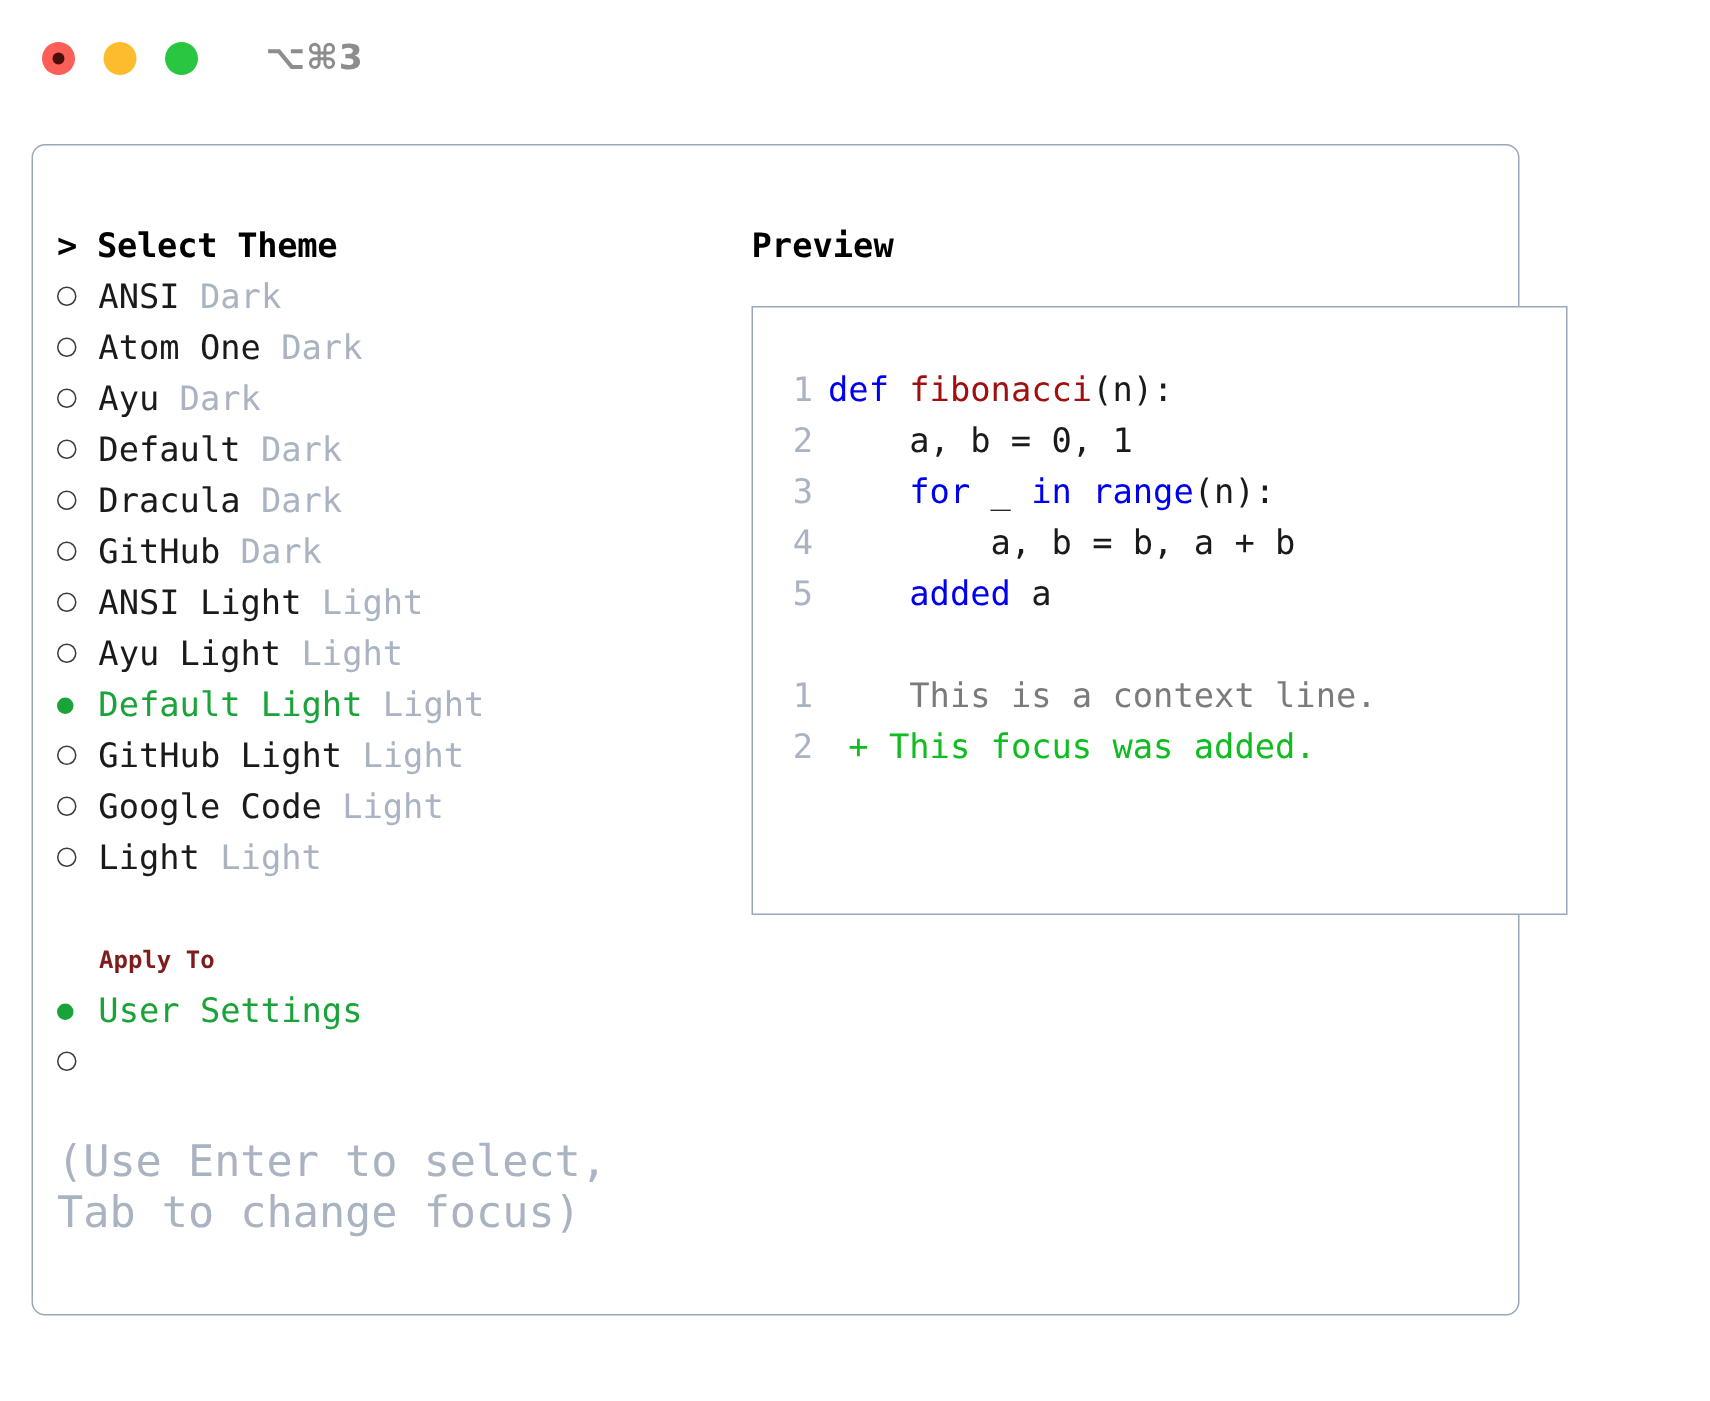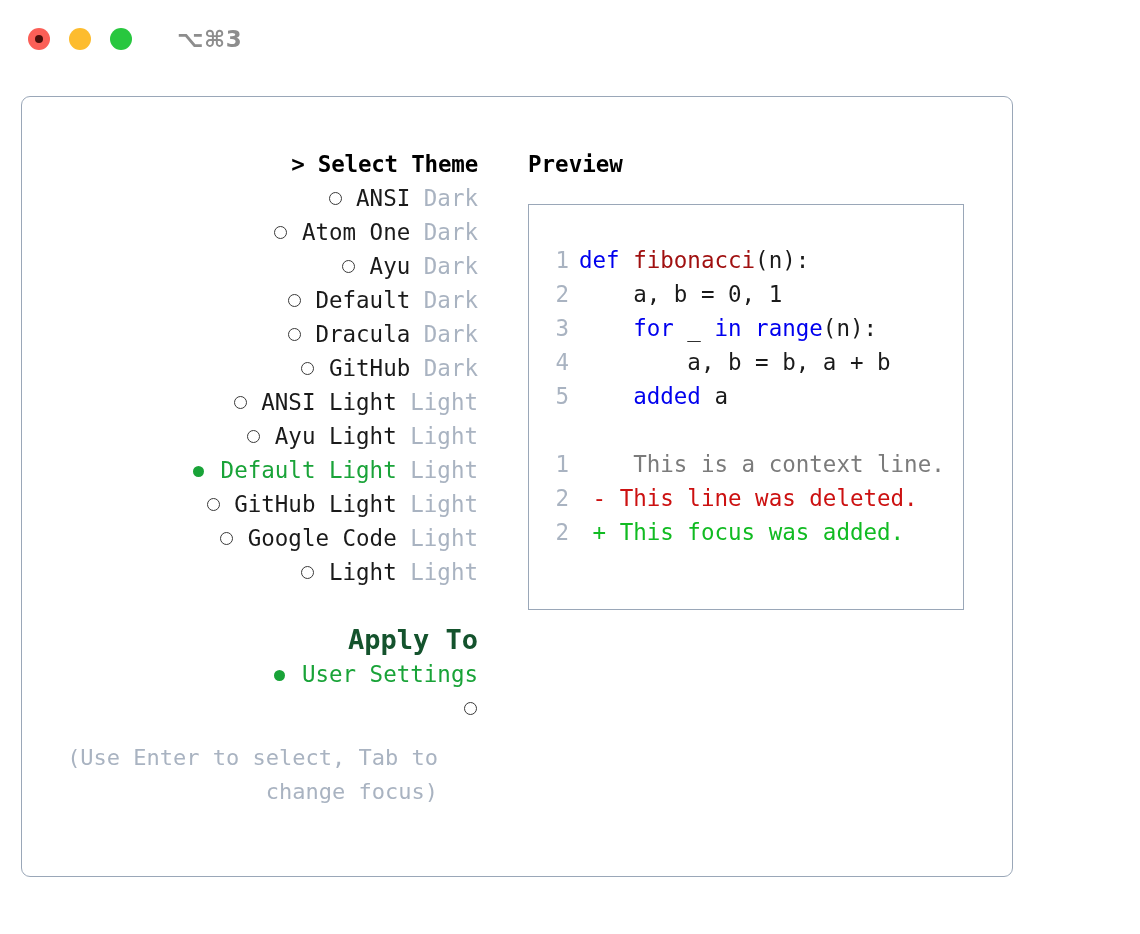--- a/index.html
+++ b/index.html
@@ -70,21 +70,20 @@
     background: #ffffff;
     box-sizing: border-box;
   }
 
   
   #left-col {
     position: absolute;
     left: 16px;
     top: 50px;
     width: 440px;
-    text-align: right;
   }
   .row {
     height: 34px;
     line-height: 34px;
     font-size: 22.5px;
     white-space: pre;
     color: #1a1a1a;
   }
   .heading {
     font-weight: 700;
@@ -114,54 +113,54 @@
     background: #19a338;
   }
   .theme-name { color: #1a1a1a; }
   .row.selected .theme-name { color: #19a338; }
   .theme-kind {
     color: #a9b3c1;
   }
   .spacer { height: 34px; }
 
   .section-title {
-    font-size: 27px;
-    line-height: 34px;
-    color: #14532d;
+    font-size: 16px;
+    line-height: 34px;
+    color: #7f1d1d;
     font-weight: 700;
     padding-left: 28px;
     white-space: pre;
   }
 
   #hint {
-    margin-top: 16px;
-    font-size: 22px;
+    margin-top: 32px;
+    font-size: 29px;
     line-height: 34px;
     color: #a9b3c1;
     width: 400px;
     white-space: pre-wrap;
   }
 
   
   #right-col {
     position: absolute;
-    left: 506px;
+    left: 479px;
     top: 50px;
     width: 490px;
   }
   #preview-label {
     font-size: 22.5px;
     line-height: 34px;
     font-weight: 700;
     color: #000000;
     white-space: pre;
   }
   #preview-box {
     margin-top: 23px;
-    width: 436px;
+    width: 544px;
     height: 406px;
     border: 1.6px solid #9aa7b8;
     box-sizing: border-box;
     background: #ffffff;
     position: relative;
   }
   #code-area {
     position: absolute;
     left: 14px;
     top: 38px;
@@ -239,19 +238,18 @@
         <div id="code-lines">
             <div class="code-line"><span class="ln">1</span><span class="kw">def </span><span class="fn">fibonacci</span><span class="pl">(n):</span></div>
             <div class="code-line"><span class="ln">2</span><span class="pl">    a, b = 0, 1</span></div>
             <div class="code-line"><span class="ln">3</span><span class="pl">    </span><span class="kw">for</span><span class="pl"> _ </span><span class="kw">in</span><span class="pl"> </span><span class="kw">range</span><span class="pl">(n):</span></div>
             <div class="code-line"><span class="ln">4</span><span class="pl">        a, b = b, a + b</span></div>
             <div class="code-line"><span class="ln">5</span><span class="pl">    </span><span class="kw">added</span><span class="pl"> a</span></div>
           </div>
         <div class="blank-line"></div>
         <div id="diff-lines">
             <div class="code-line"><span class="ln">1</span><span class="ctx">  </span><span class="ctx">  This is a context line.</span></div>
-            <div class="code-line"><span class="ln">2</span><span class="del"> -</span><span class="del"> This line was deleted.</span></div>
             <div class="code-line"><span class="ln">2</span><span class="add"> +</span><span class="add"> This focus was added.</span></div>
           </div>
       </div>
     </div>
   </div>
 </div>
 
 </body></html>

